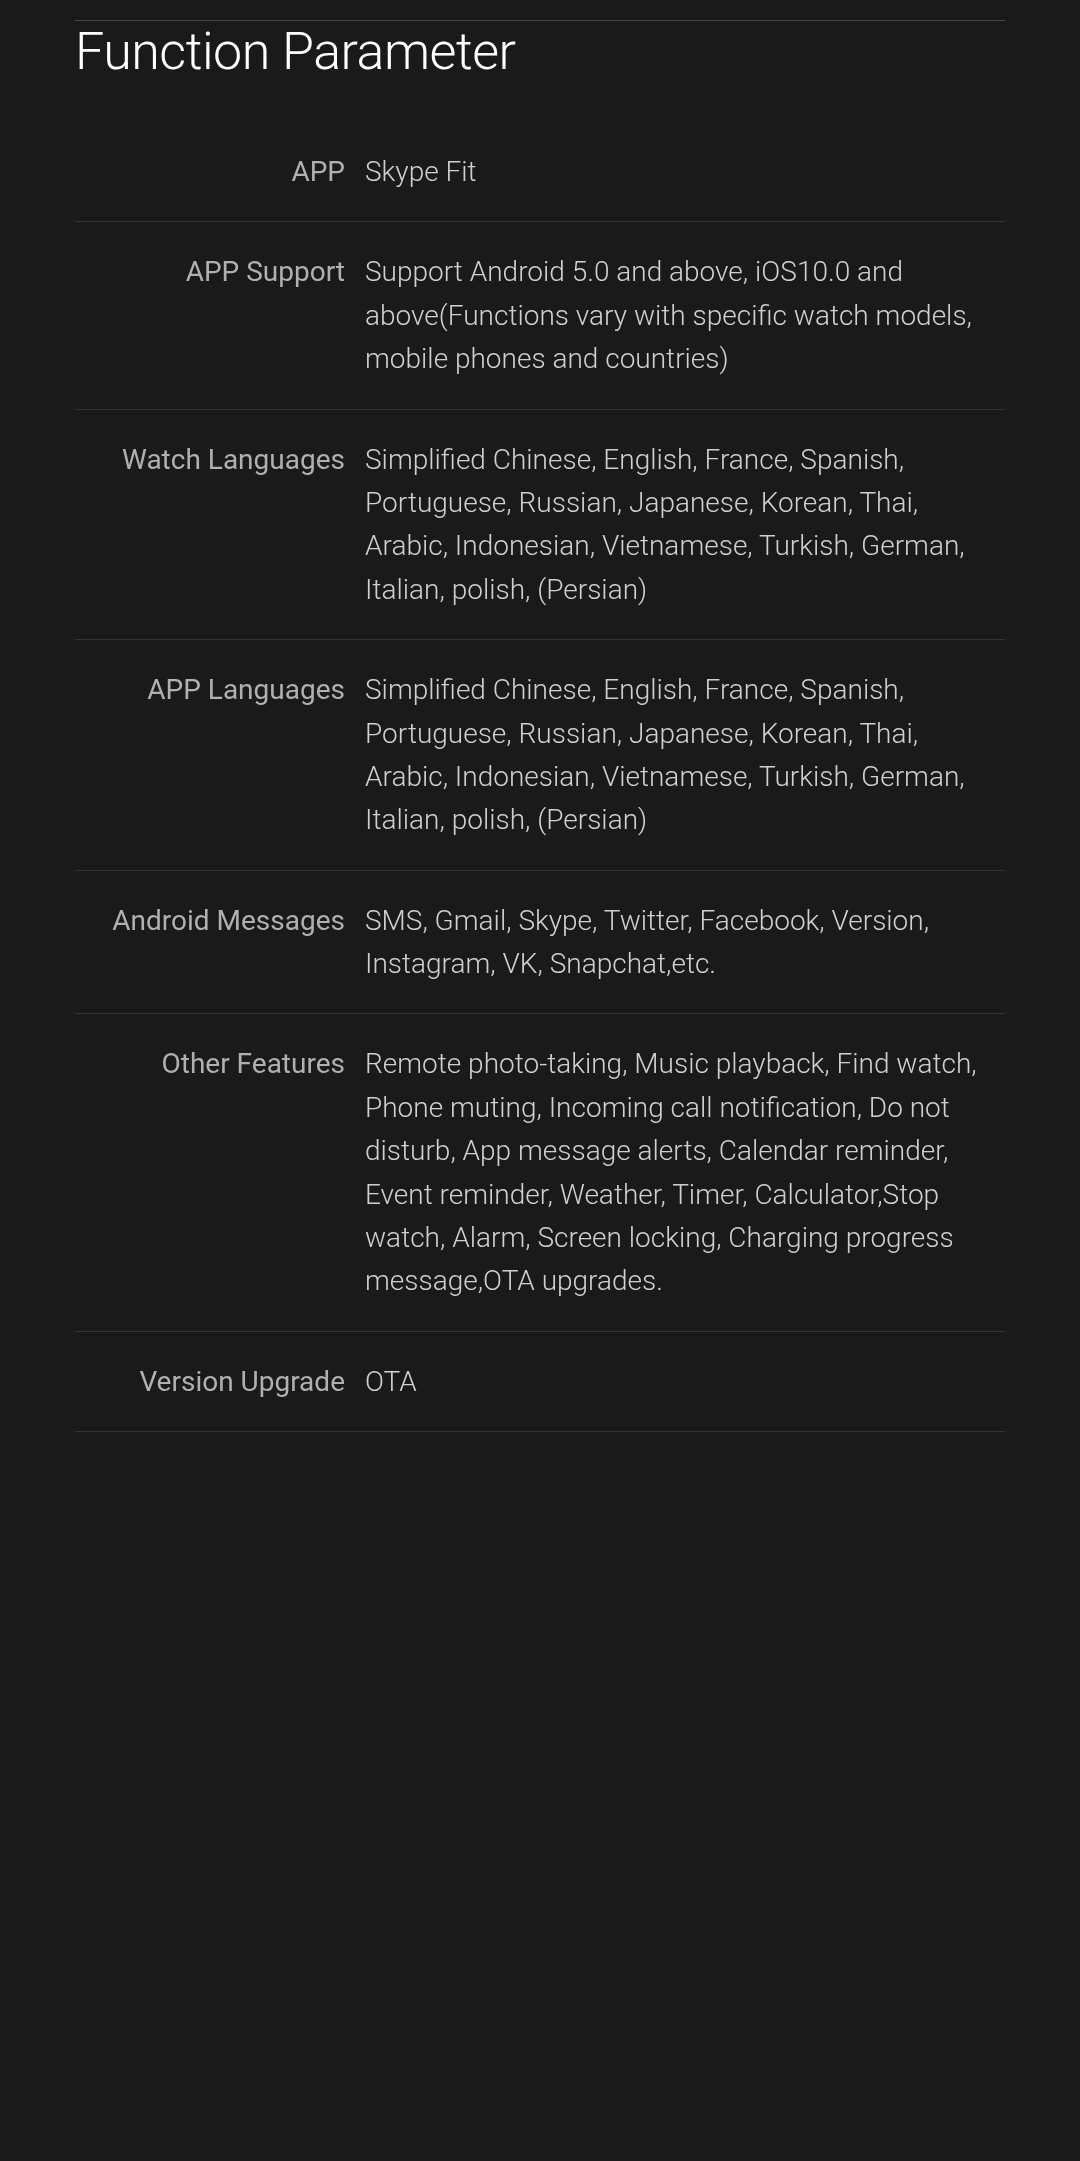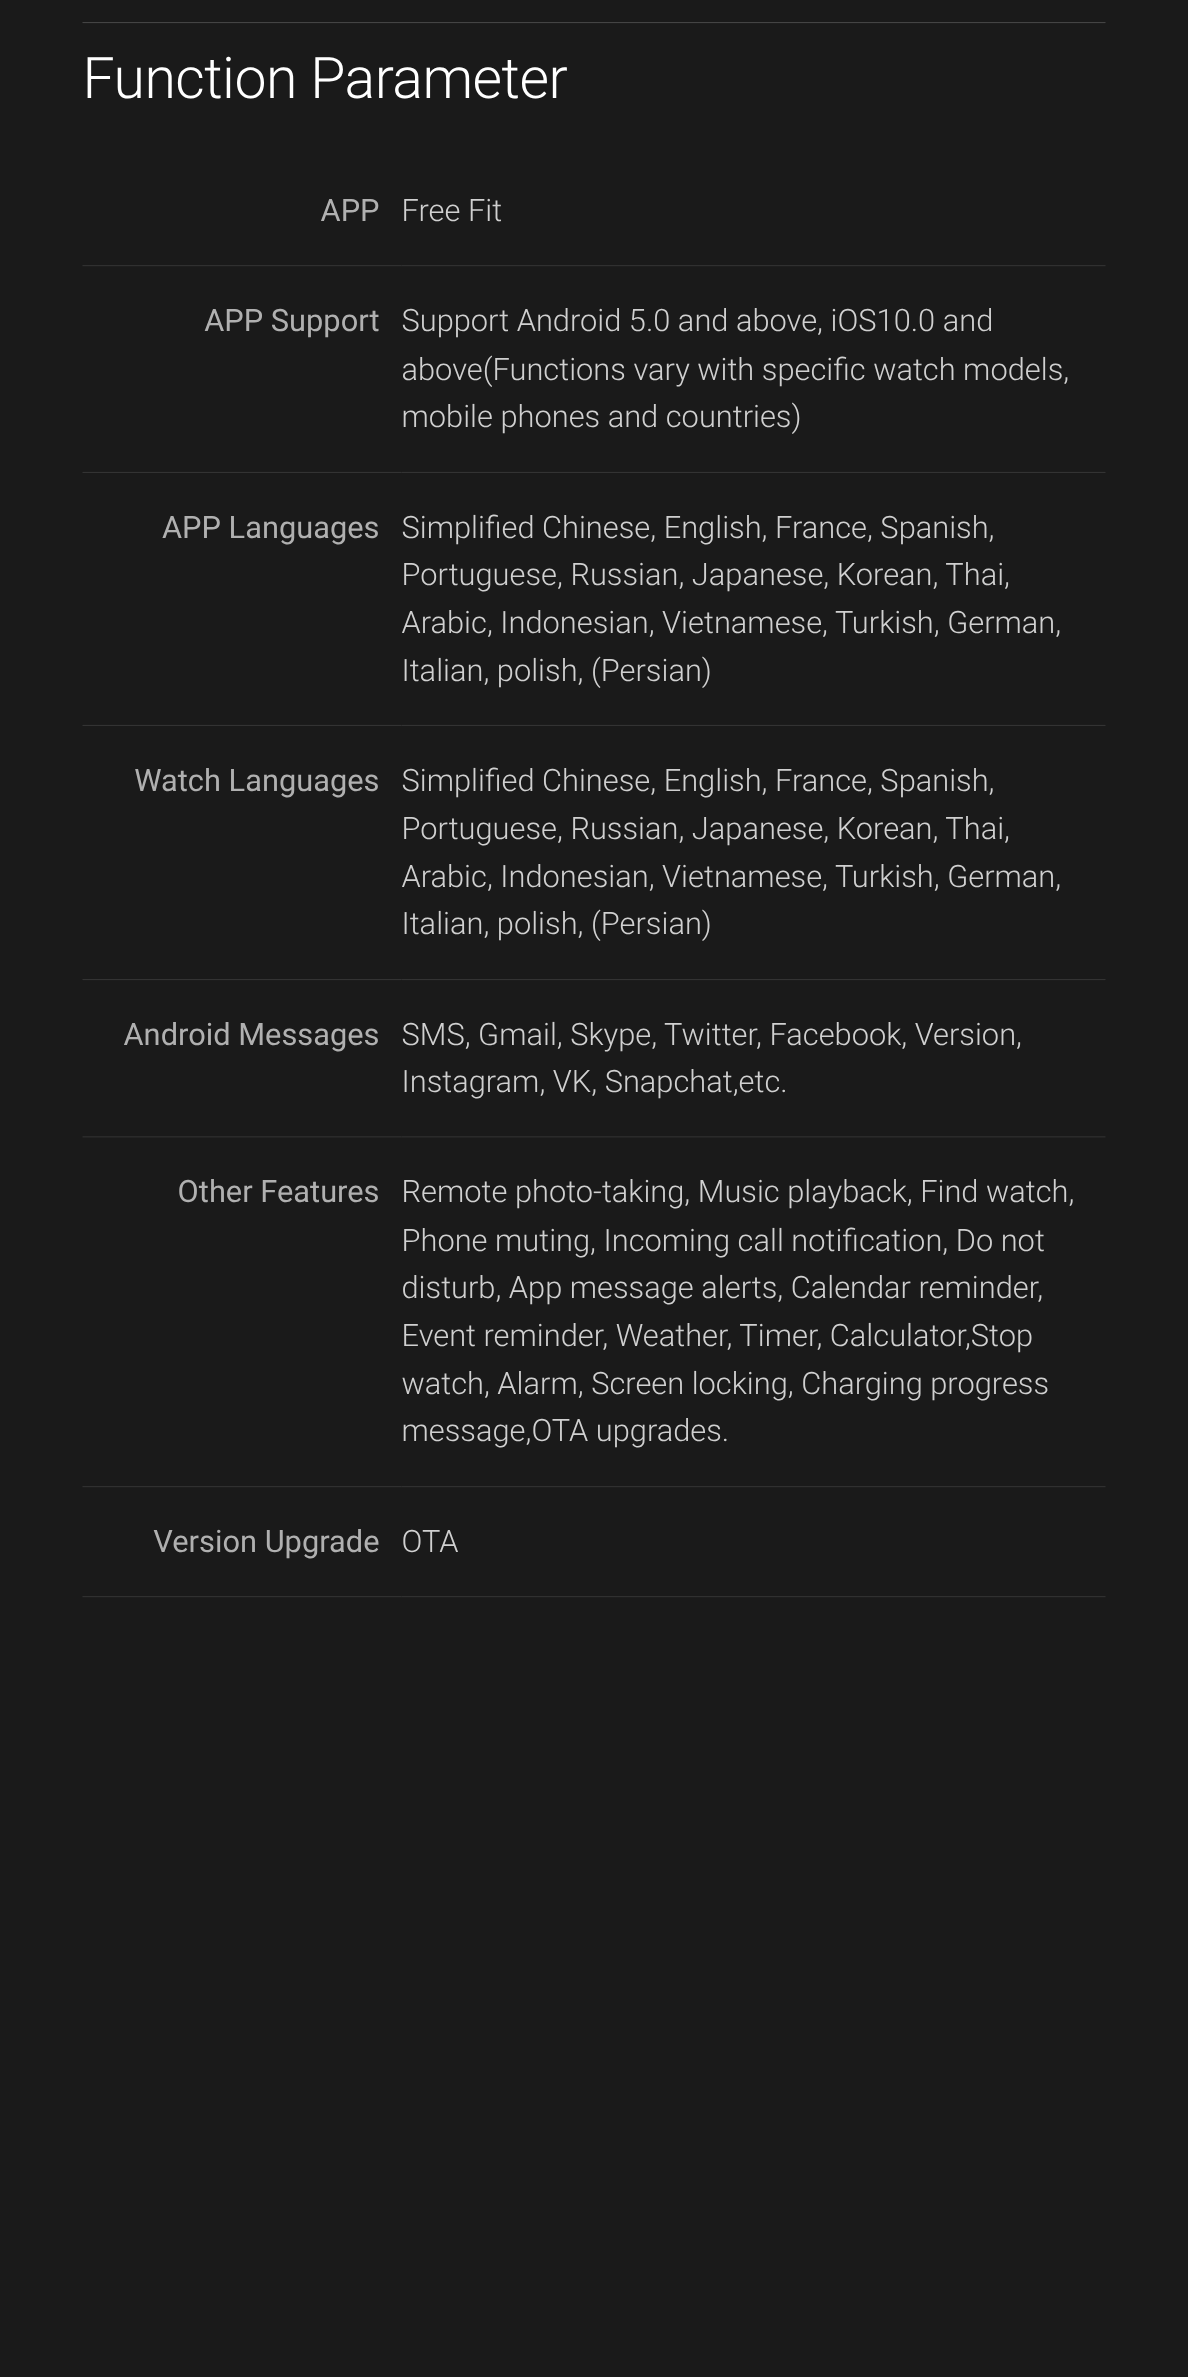--- a/index.html
+++ b/index.html
@@ -19,21 +19,20 @@
 
     .page-container {
       padding: 20px 75px 60px 75px;
     }
 
     .page-title {
       font-size: 52px;
       font-weight: 300;
       color: #ffffff;
       margin-bottom: 40px;
-      margin-top: 20px;
       letter-spacing: -0.5px;
     }
 
     .divider-top {
       width: 100%;
       height: 1px;
       background-color: #444;
       margin-bottom: 0;
     }
 
@@ -71,32 +70,32 @@
 <body>
 
 <div class="page-container">
   <div class="divider-top"></div>
   <h1 class="page-title">Function Parameter</h1>
 
   <table class="params-table">
     <tbody id="params-tbody">
     <tr>
           <td>APP</td>
-          <td>Free Fit</td>
+          <td>Skype Fit</td>
         </tr>
         <tr>
           <td>APP Support</td>
           <td>Support Android 5.0 and above, iOS10.0 and above(Functions vary with specific watch models, mobile phones and countries)</td>
         </tr>
         <tr>
-          <td>APP Languages</td>
+          <td>Watch Languages</td>
           <td>Simplified Chinese, English, France, Spanish, Portuguese, Russian, Japanese, Korean, Thai, Arabic, Indonesian, Vietnamese, Turkish, German, Italian, polish, (Persian)</td>
         </tr>
         <tr>
-          <td>Watch Languages</td>
+          <td>APP Languages</td>
           <td>Simplified Chinese, English, France, Spanish, Portuguese, Russian, Japanese, Korean, Thai, Arabic, Indonesian, Vietnamese, Turkish, German, Italian, polish, (Persian)</td>
         </tr>
         <tr>
           <td>Android Messages</td>
           <td>SMS, Gmail, Skype, Twitter, Facebook, Version, Instagram, VK, Snapchat,etc.</td>
         </tr>
         <tr>
           <td>Other Features</td>
           <td>Remote photo-taking, Music playback, Find watch, Phone muting,  Incoming call notification, Do not disturb, App message alerts, Calendar reminder, Event reminder, Weather, Timer, Calculator,Stop watch, Alarm, Screen locking, Charging progress message,OTA upgrades.</td>
         </tr>

